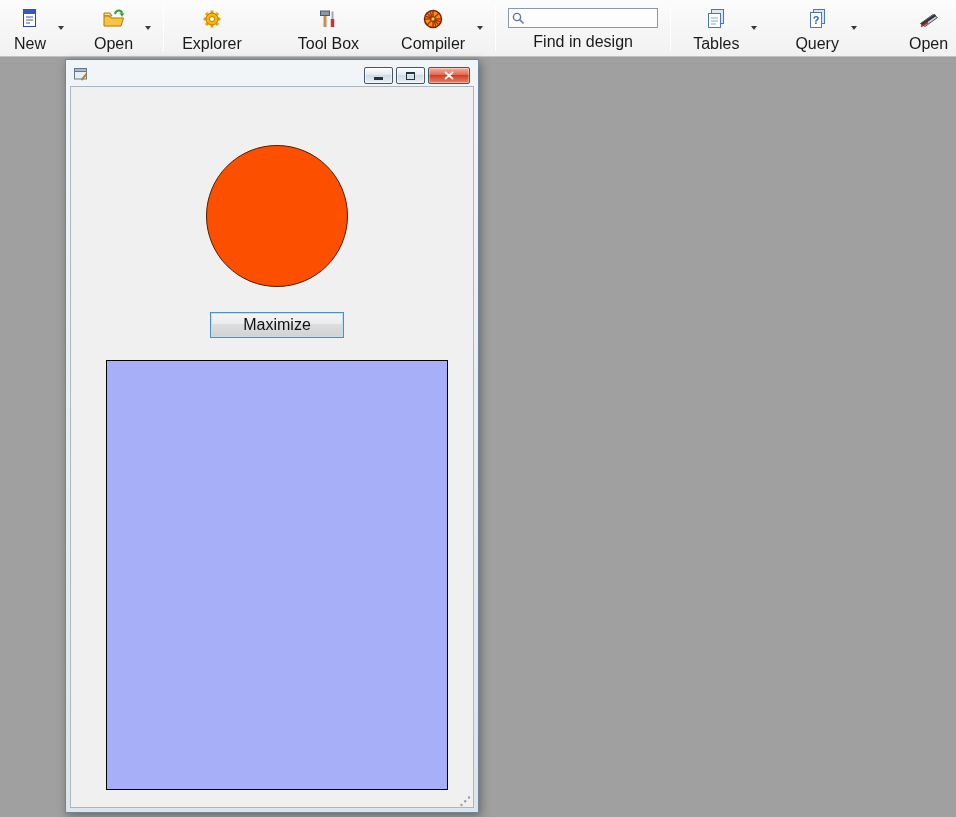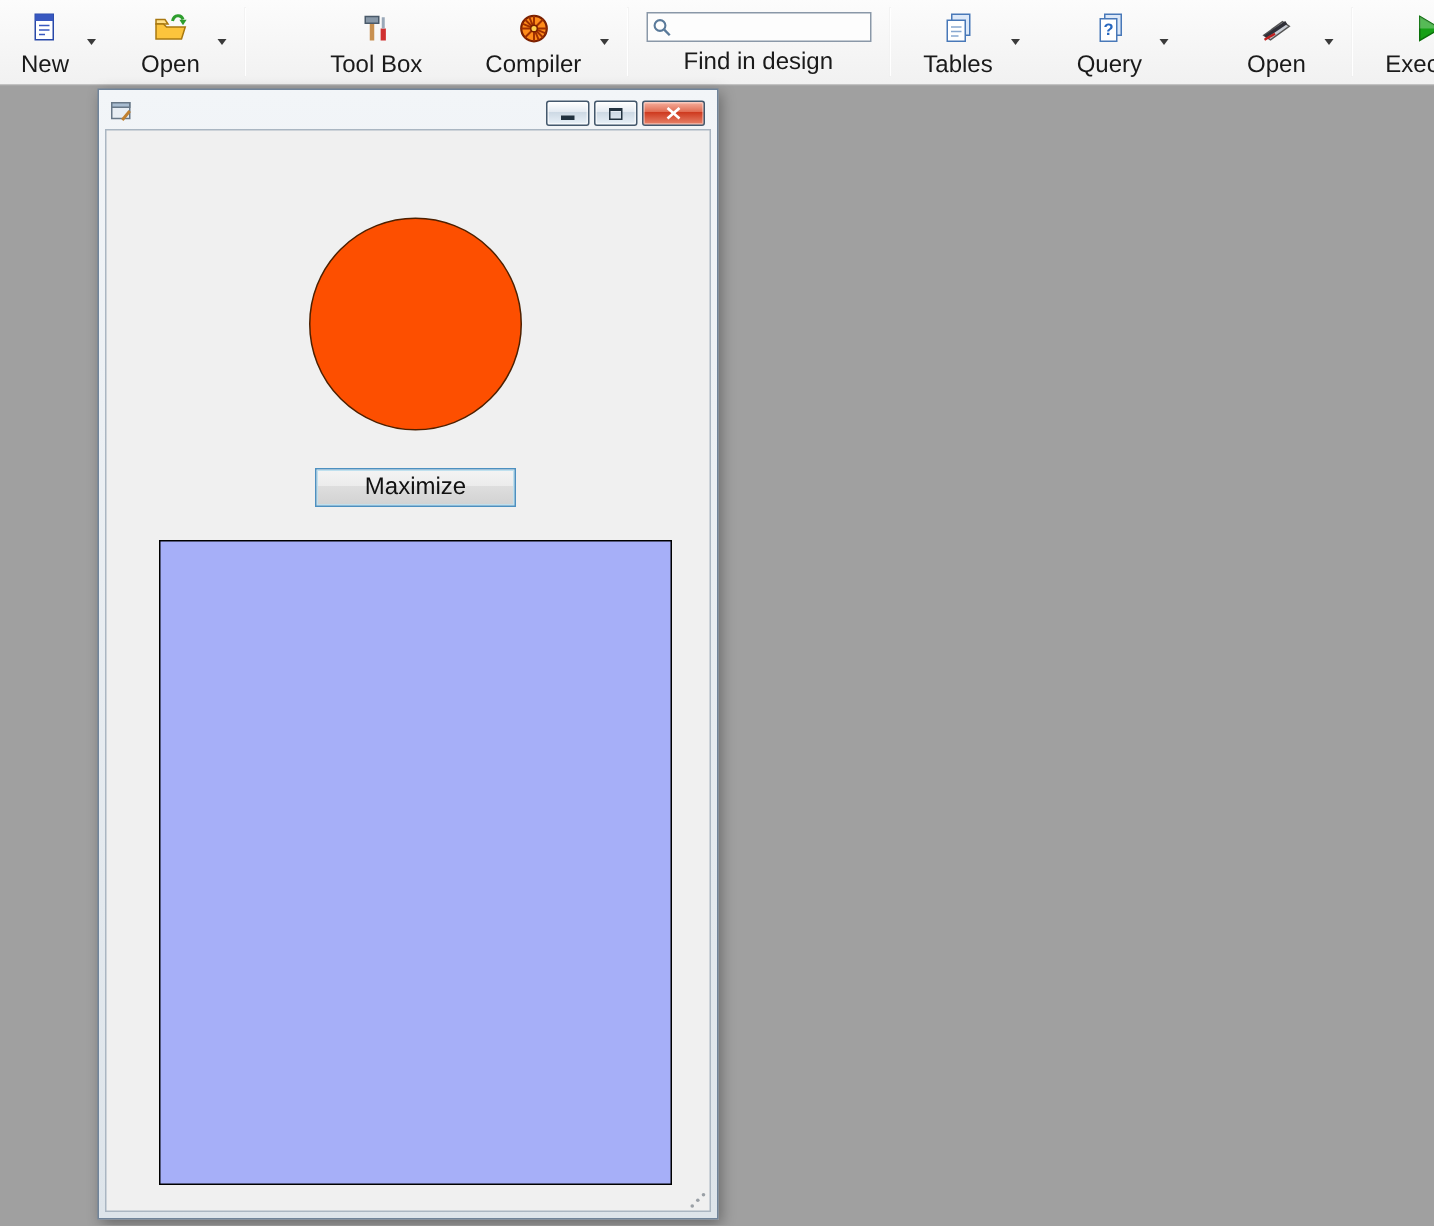--- a/index.html
+++ b/index.html
@@ -148,20 +148,35 @@
       </div>
       <div class="tb-label">Open</div>
     </div>
     <div class="tb-arrow">
         <i class="tri"></i>
       </div>
   </div>
 
   <div class="tb-sep"></div>
 
+  <div class="tb-item ml2">
+    <div class="tb-icon">
+      <svg width="24" height="24" viewBox="0 0 24 24">
+        <g stroke="#f0a000" stroke-width="3">
+          <line x1="12" y1="3.5" x2="12" y2="20.5"></line>
+          <line x1="3.5" y1="12" x2="20.5" y2="12"></line>
+          <line x1="6" y1="6" x2="18" y2="18"></line>
+          <line x1="6" y1="18" x2="18" y2="6"></line>
+        </g>
+        <circle cx="12" cy="12" r="6" fill="#f8b800" stroke="#c07800"></circle>
+        <circle cx="12" cy="12" r="2.5" fill="#ffffff" stroke="#c07800"></circle>
+      </svg>
+    </div>
+    <div class="tb-label">Explorer</div>
+  </div>
 
   <div class="tb-item ml24">
     <div class="tb-icon">
       <svg width="24" height="24" viewBox="0 0 24 24">
         <line x1="9" y1="20" x2="9" y2="9" stroke="#c89050" stroke-width="3"></line>
         <rect x="4.5" y="4" width="9" height="4.5" fill="#8898a8" stroke="#4a5a6a"></rect>
         <line x1="16.5" y1="20" x2="16.5" y2="12" stroke="#d03030" stroke-width="3.5"></line>
         <line x1="16.5" y1="12" x2="16.5" y2="4.5" stroke="#9aa8b8" stroke-width="2"></line>
       </svg>
     </div>

